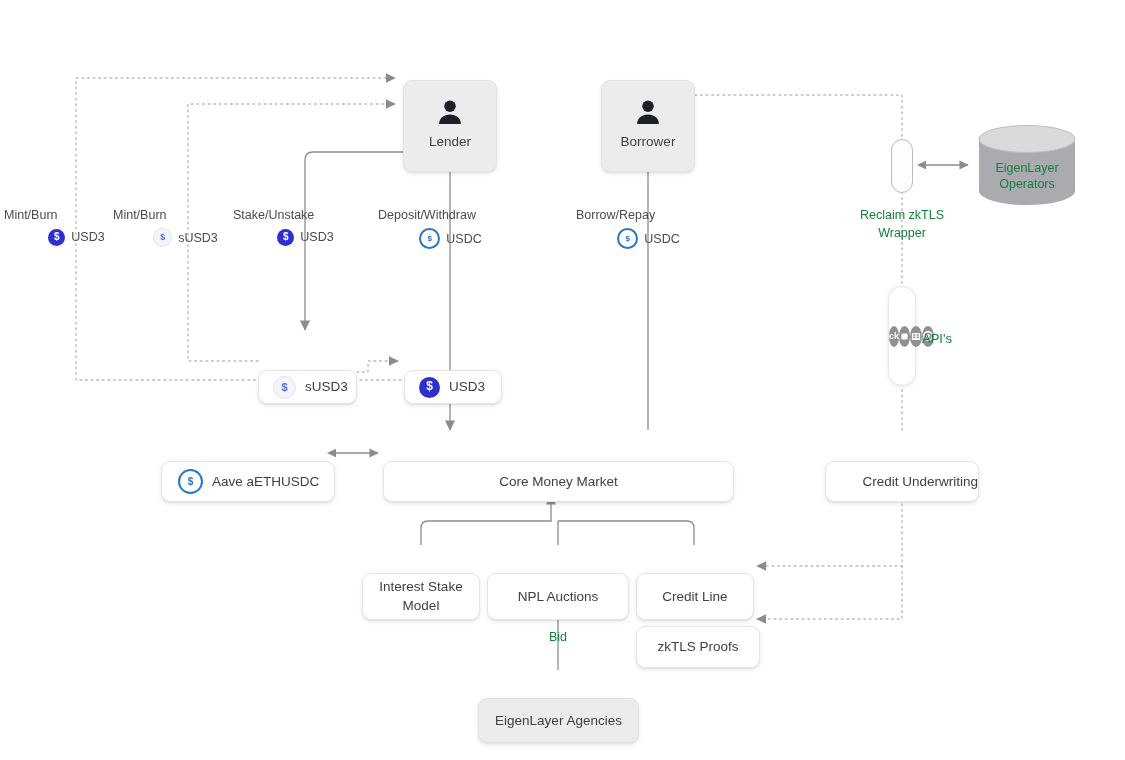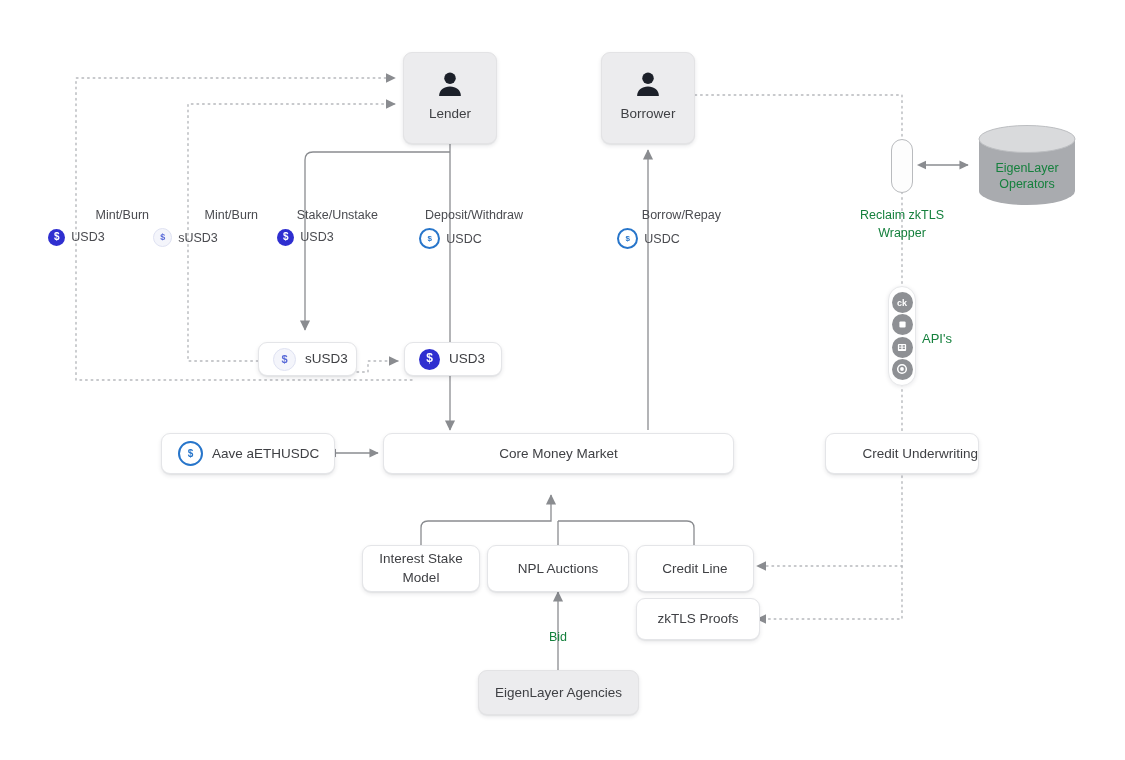--- a/index.html
+++ b/index.html
@@ -30,20 +30,21 @@
     position: absolute;
     box-sizing: border-box;
     display: flex;
     align-items: center;
     justify-content: center;
     text-align: center;
     color: #3f4044;
     font-size: 13.5px;
     line-height: 1.3;
     border-radius: 9px;
+    margin-top: 28px;
   }
   .node.white {
     background: #ffffff;
     border: 1px solid #e4e5e8;
     box-shadow: 0 2px 4px rgba(25,30,45,0.10), 0 1px 1px rgba(25,30,45,0.05);
   }
   .node.grey {
     background: #ececee;
     border: 1px solid #e3e3e5;
     box-shadow: 0 2px 4px rgba(25,30,45,0.10), 0 1px 1px rgba(25,30,45,0.05);
@@ -90,21 +91,21 @@
     font-size: 11px;
   }
   .coin.usdc {
     background: #ffffff;
     border: 2px solid #2775ca;
     color: #2775ca;
     font-size: 10px;
   }
   .edge-label {
     position: absolute;
-    text-align: right;
+    text-align: left;
     color: #4a4b50;
     font-size: 12.5px;
     line-height: 1.45;
     white-space: nowrap;
   }
   .edge-label .caption { display: block; }
   .edge-label .tok {
     display: flex;
     align-items: center;
     justify-content: center;
@@ -128,21 +129,21 @@
     box-sizing: border-box;
     border-radius: 999px;
     background: #fdfdfd;
     border: 1.5px solid #b9bbbe;
   }
   .pill.api {
     border: 1px solid #e7e8ea;
     background: #ffffff;
     box-shadow: 0 1px 4px rgba(25,30,45,0.10);
     display: flex;
-    flex-direction: column;
+    flex-direction: row;
     align-items: center;
     justify-content: space-between;
     padding: 5px 0;
   }
   .api-ic {
     width: 21px;
     height: 21px;
     border-radius: 50%;
     background: #8e9094;
     color: #ffffff;

